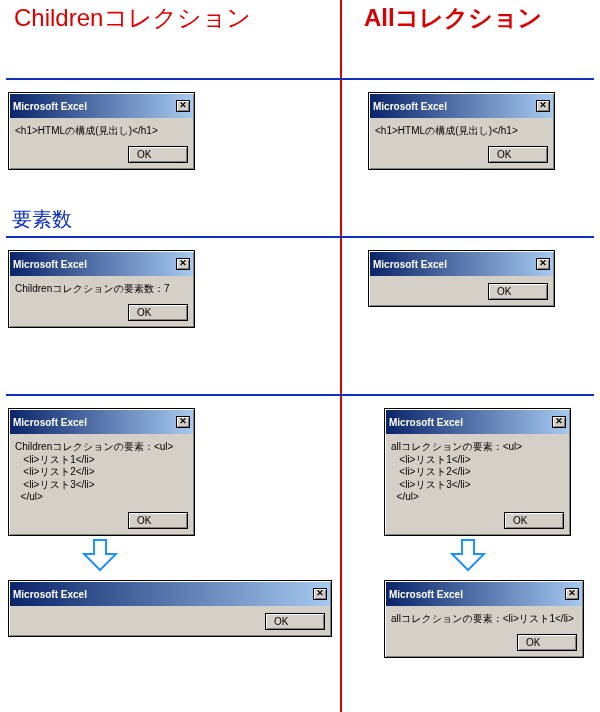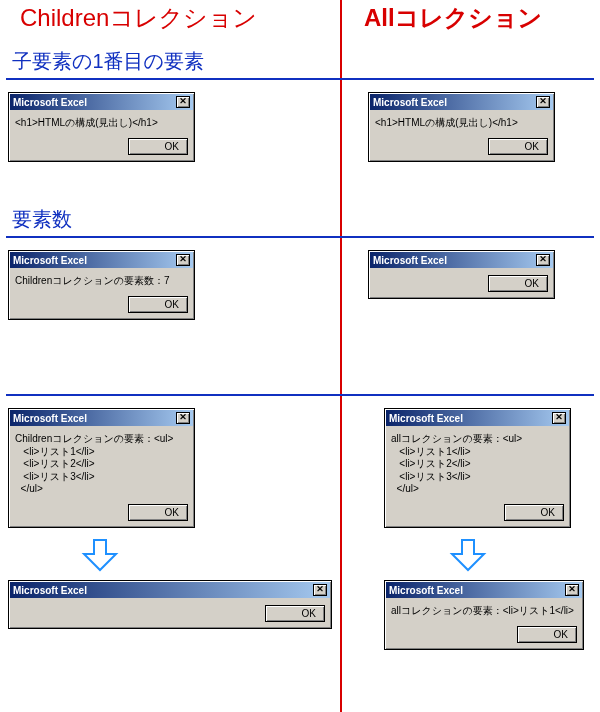--- a/index.html
+++ b/index.html
@@ -21,21 +21,21 @@
   .vline {
     position: absolute;
     left: 340px;
     top: 0;
     width: 2px;
     height: 712px;
     background: #d80000;
   }
   .col-header-left {
     position: absolute;
-    left: 20px;
+    left: 14px;
     top: 2px;
     color: #d80000;
     font-size: 24px;
     font-weight: 400;
   }
   .col-header-right {
     position: absolute;
     left: 364px;
     top: 2px;
     color: #d80000;
@@ -54,21 +54,21 @@
     height: 2px;
     background: #1030c0;
   }
   .dialog {
     position: absolute;
     background: #d4d0c8;
     border: 1px solid #000;
     box-shadow: inset 1px 1px 0 #fff, inset -1px -1px 0 #808080;
   }
   .dlg-title {
-    height: 16px;
+    height: 24px;
     margin: 1px;
     padding: 1px 3px;
     background: linear-gradient(to right, #0a246a, #a6caf0);
     color: #fff;
     font-size: 10px;
     font-weight: bold;
     display: flex;
     align-items: center;
     justify-content: space-between;
     font-family: "MS Sans Serif", Arial, sans-serif;
@@ -98,38 +98,37 @@
     text-align: right;
   }
   .ok-btn {
     display: inline-block;
     min-width: 60px;
     padding: 2px 8px;
     background: #d4d0c8;
     border: 1px solid #000;
     box-shadow: inset 1px 1px 0 #fff, inset -1px -1px 0 #808080;
     font-size: 10px;
-    text-align: right;
+    text-align: left;
   }
   .arrow {
     position: absolute;
     color: #1e90ff;
   }
   .arrow svg { display:block; }
 </style>
 </head>
 <body>
 
 <div class="page">
   <div class="vline"></div>
 
   <div class="col-header-left">Childrenコレクション</div>
   <div class="col-header-right">Allコレクション</div>
 
-  <div class="sec-title" style="left:12px; top:48px;">子要素の1番目の要素</div>
   <div class="hr-blue" style="top:78px;"></div>
 
   <div class="dialog" style="left:8px; top:92px; width:187px;">
     <div class="dlg-title">
       <span>Microsoft Excel</span>
       <span class="close-btn">✕</span>
     </div>
     <div class="dlg-body">&lt;h1&gt;HTMLの構成(見出し)&lt;/h1&gt;</div>
     <div class="dlg-btnrow">
       <span class="ok-btn">OK</span>

